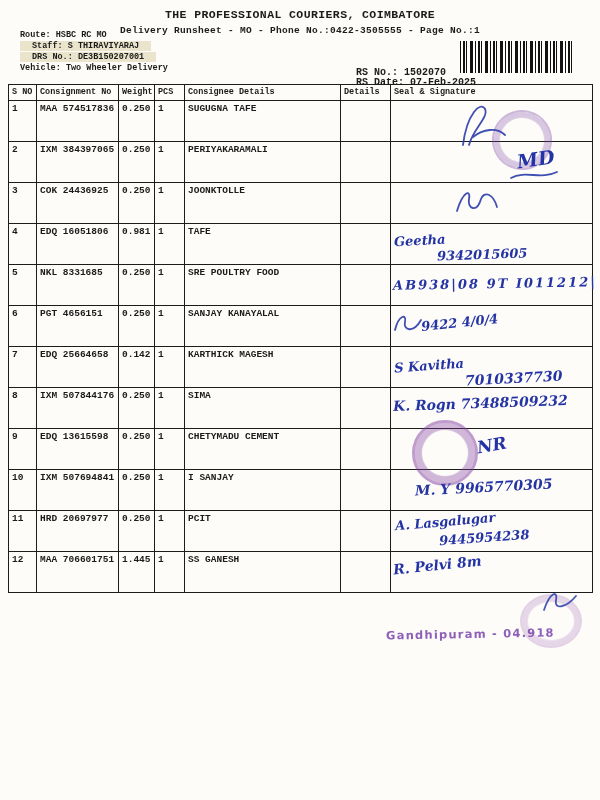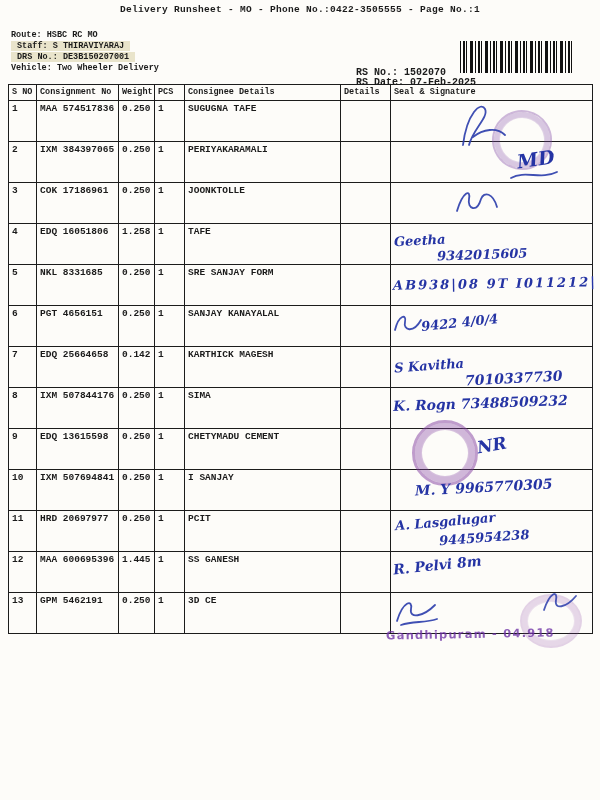--- a/index.html
+++ b/index.html
@@ -4,23 +4,23 @@
 <style>
   html,body { margin:0; padding:0; background:#e9e9e9; }
   .sheet {
     position:relative; width:600px; height:800px; margin:0 auto;
     background:#fdfcf9; overflow:hidden;
     font-family:"Liberation Mono", monospace; color:#1b1b1b;
   }
   
   .title { text-align:center; font-weight:bold; font-size:11.5px; padding-top:8px; letter-spacing:.4px; }
   .subtitle { text-align:center; font-weight:bold; font-size:9.5px; margin-top:4px; letter-spacing:.3px; }
-  .meta { position:absolute; top:30px; left:11px; font-size:8.5px; font-weight:bold; line-height:10px; }
+  .meta { position:absolute; top:30px; left:20px; font-size:8.5px; font-weight:bold; line-height:10px; }
   .meta div { margin-bottom:1px; }
-  .hl { background:#e9e4cb; display:inline-block; padding:0 6px; }
+  .hl { background:#e9e4cb; display:inline-block; padding:0 12px; }
   .rs-block { position:absolute; top:28px; left:356px; font-size:10px; font-weight:bold; line-height:10px;margin-top:40px; }
   .barcode {
     position:absolute; top:41px; left:460px; width:112px; height:32px;
     background:
       repeating-linear-gradient(90deg,#111 0 1px,transparent 1px 3px,#111 3px 5px,transparent 5px 6px,#111 6px 7px,transparent 7px 10px,#111 10px 13px,transparent 13px 15px);
   }
   
   table.runsheet { position:absolute; top:84px; left:8px; width:584px; border-collapse:collapse; table-layout:fixed;border-radius:13px; }
   table.runsheet th, table.runsheet td {
     border:1px solid #1c1c1c; vertical-align:top; text-align:left;
@@ -67,20 +67,21 @@
                 color:rgba(110,50,165,.78); font-size:11.5px; font-weight:bold; letter-spacing:1.2px;
                 font-family:"DejaVu Sans", sans-serif; transform:rotate(-1deg); }
   .loose-scribble { position:absolute; left:540px; top:586px; z-index:3; }
   .loose-scribble path { fill:none; stroke:#2a3cab; stroke-width:1.8; stroke-linecap:round; opacity:.85; }
 </style>
 </head>
 <body>
 
 <div class="sheet">
 
+  <div class="title">THE PROFESSIONAL COURIERS, COIMBATORE</div>
   <div class="subtitle">Delivery Runsheet - MO - Phone No.:0422-3505555 - Page No.:1</div>
 
   <div class="meta">
     <div>Route: HSBC RC MO</div>
     <div><span class="hl">Staff: S THIRAVIYARAJ</span></div>
     <div><span class="hl">DRS No.: DE3B150207001</span></div>
     <div>Vehicle: Two Wheeler Delivery</div>
   </div>
 
   <div class="rs-block">
@@ -134,51 +135,51 @@
       <td class="sig">
         <span class="sl sl1">MD</span>
         <svg class="scr" width="50" height="16">
               <path d="M2 12 C 16 4, 32 14, 48 6"></path>
             </svg>
       </td>
     </tr>
 
     <tr class="r3">
       <td>3</td>
-      <td>COK 17186961</td>
+      <td>COK 24436925</td>
       <td>0.250</td>
       <td>1</td>
       <td>JOONKTOLLE</td>
       <td></td>
       <td class="sig">
         <svg class="scr" width="48" height="32">
               <path d="M4 24 C 10 4, 18 2, 16 12 C 14 22, 24 26, 28 12 C 31 4, 40 6, 44 20"></path>
             </svg>
       </td>
     </tr>
 
     <tr class="r4">
       <td>4</td>
       <td>EDQ 16051806</td>
-      <td>1.258</td>
+      <td>0.981</td>
       <td>1</td>
       <td>TAFE</td>
       <td></td>
       <td class="sig">
         <span class="sl sl1">Geetha</span>
         <span class="sl sl2">9342015605</span>
       </td>
     </tr>
 
     <tr class="r5">
       <td>5</td>
       <td>NKL 8331685</td>
       <td>0.250</td>
       <td>1</td>
-      <td>SRE SANJAY FORM</td>
+      <td>SRE POULTRY FOOD</td>
       <td></td>
       <td class="sig">
         <span class="sl sl1">AB938|08 9T I011212|</span>
       </td>
     </tr>
 
     <tr class="r6">
       <td>6</td>
       <td>PGT 4656151</td>
       <td>0.250</td>
@@ -250,43 +251,30 @@
       <td>PCIT</td>
       <td></td>
       <td class="sig">
         <span class="sl sl1">A. Lasgalugar</span>
         <span class="sl sl2">9445954238</span>
       </td>
     </tr>
 
     <tr class="r12">
       <td>12</td>
-      <td>MAA 600695396</td>
+      <td>MAA 706601751</td>
       <td>1.445</td>
       <td>1</td>
       <td>SS GANESH</td>
       <td></td>
       <td class="sig">
         <span class="sl sl1">R. Pelvi 8m</span>
       </td>
     </tr>
 
-    <tr class="r13">
-      <td>13</td>
-      <td>GPM 5462191</td>
-      <td>0.250</td>
-      <td>1</td>
-      <td>3D CE</td>
-      <td></td>
-      <td class="sig">
-        <svg class="scr" width="48" height="30">
-              <path d="M4 24 C 10 4, 20 2, 18 12 C 16 22, 30 20, 42 8 M8 28 C 20 24, 32 26, 44 22"></path>
-            </svg>
-      </td>
-    </tr>
   </tbody>
     </table>
 
   <div class="stamp-round stamp-a"></div>
   <div class="stamp-round stamp-b"></div>
   <div class="stamp-round stamp-c"></div>
   <div class="stamp-text">Gandhipuram - 04.918</div>
   <svg class="loose-scribble" width="40" height="30">
       <path d="M4 24 C 10 6, 18 4, 16 14 C 14 24, 26 22, 36 10"></path>
     </svg>

